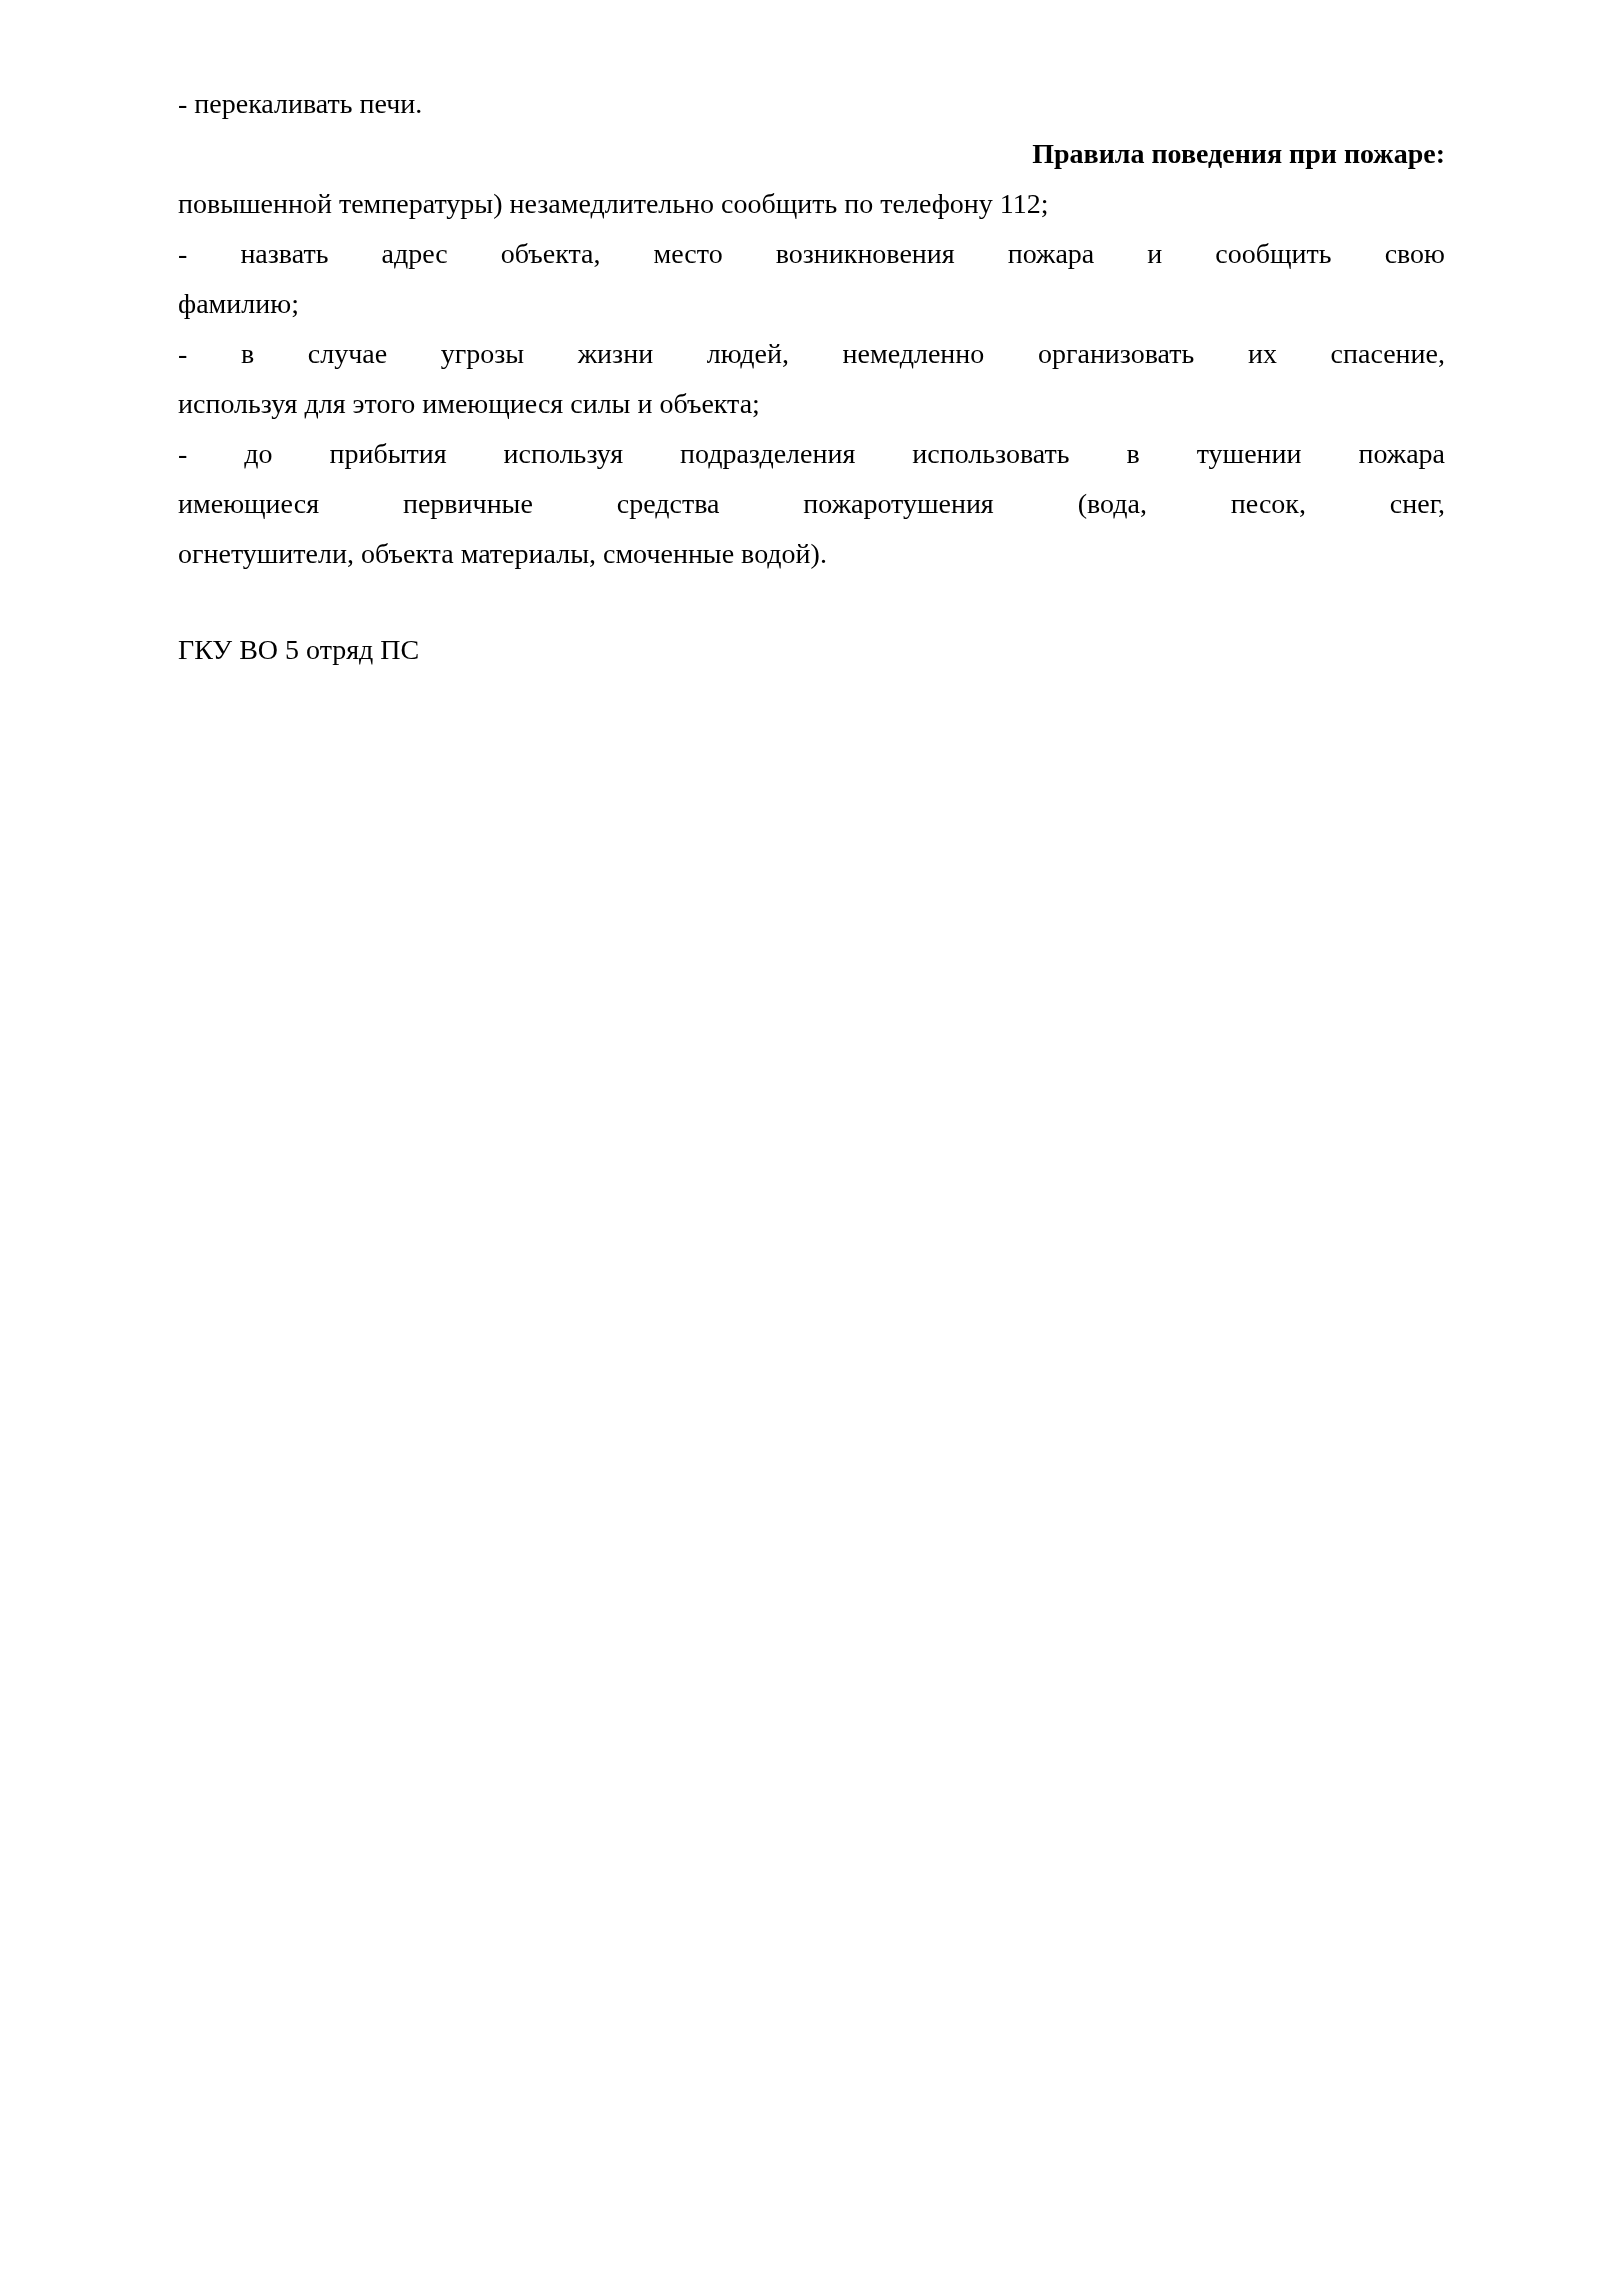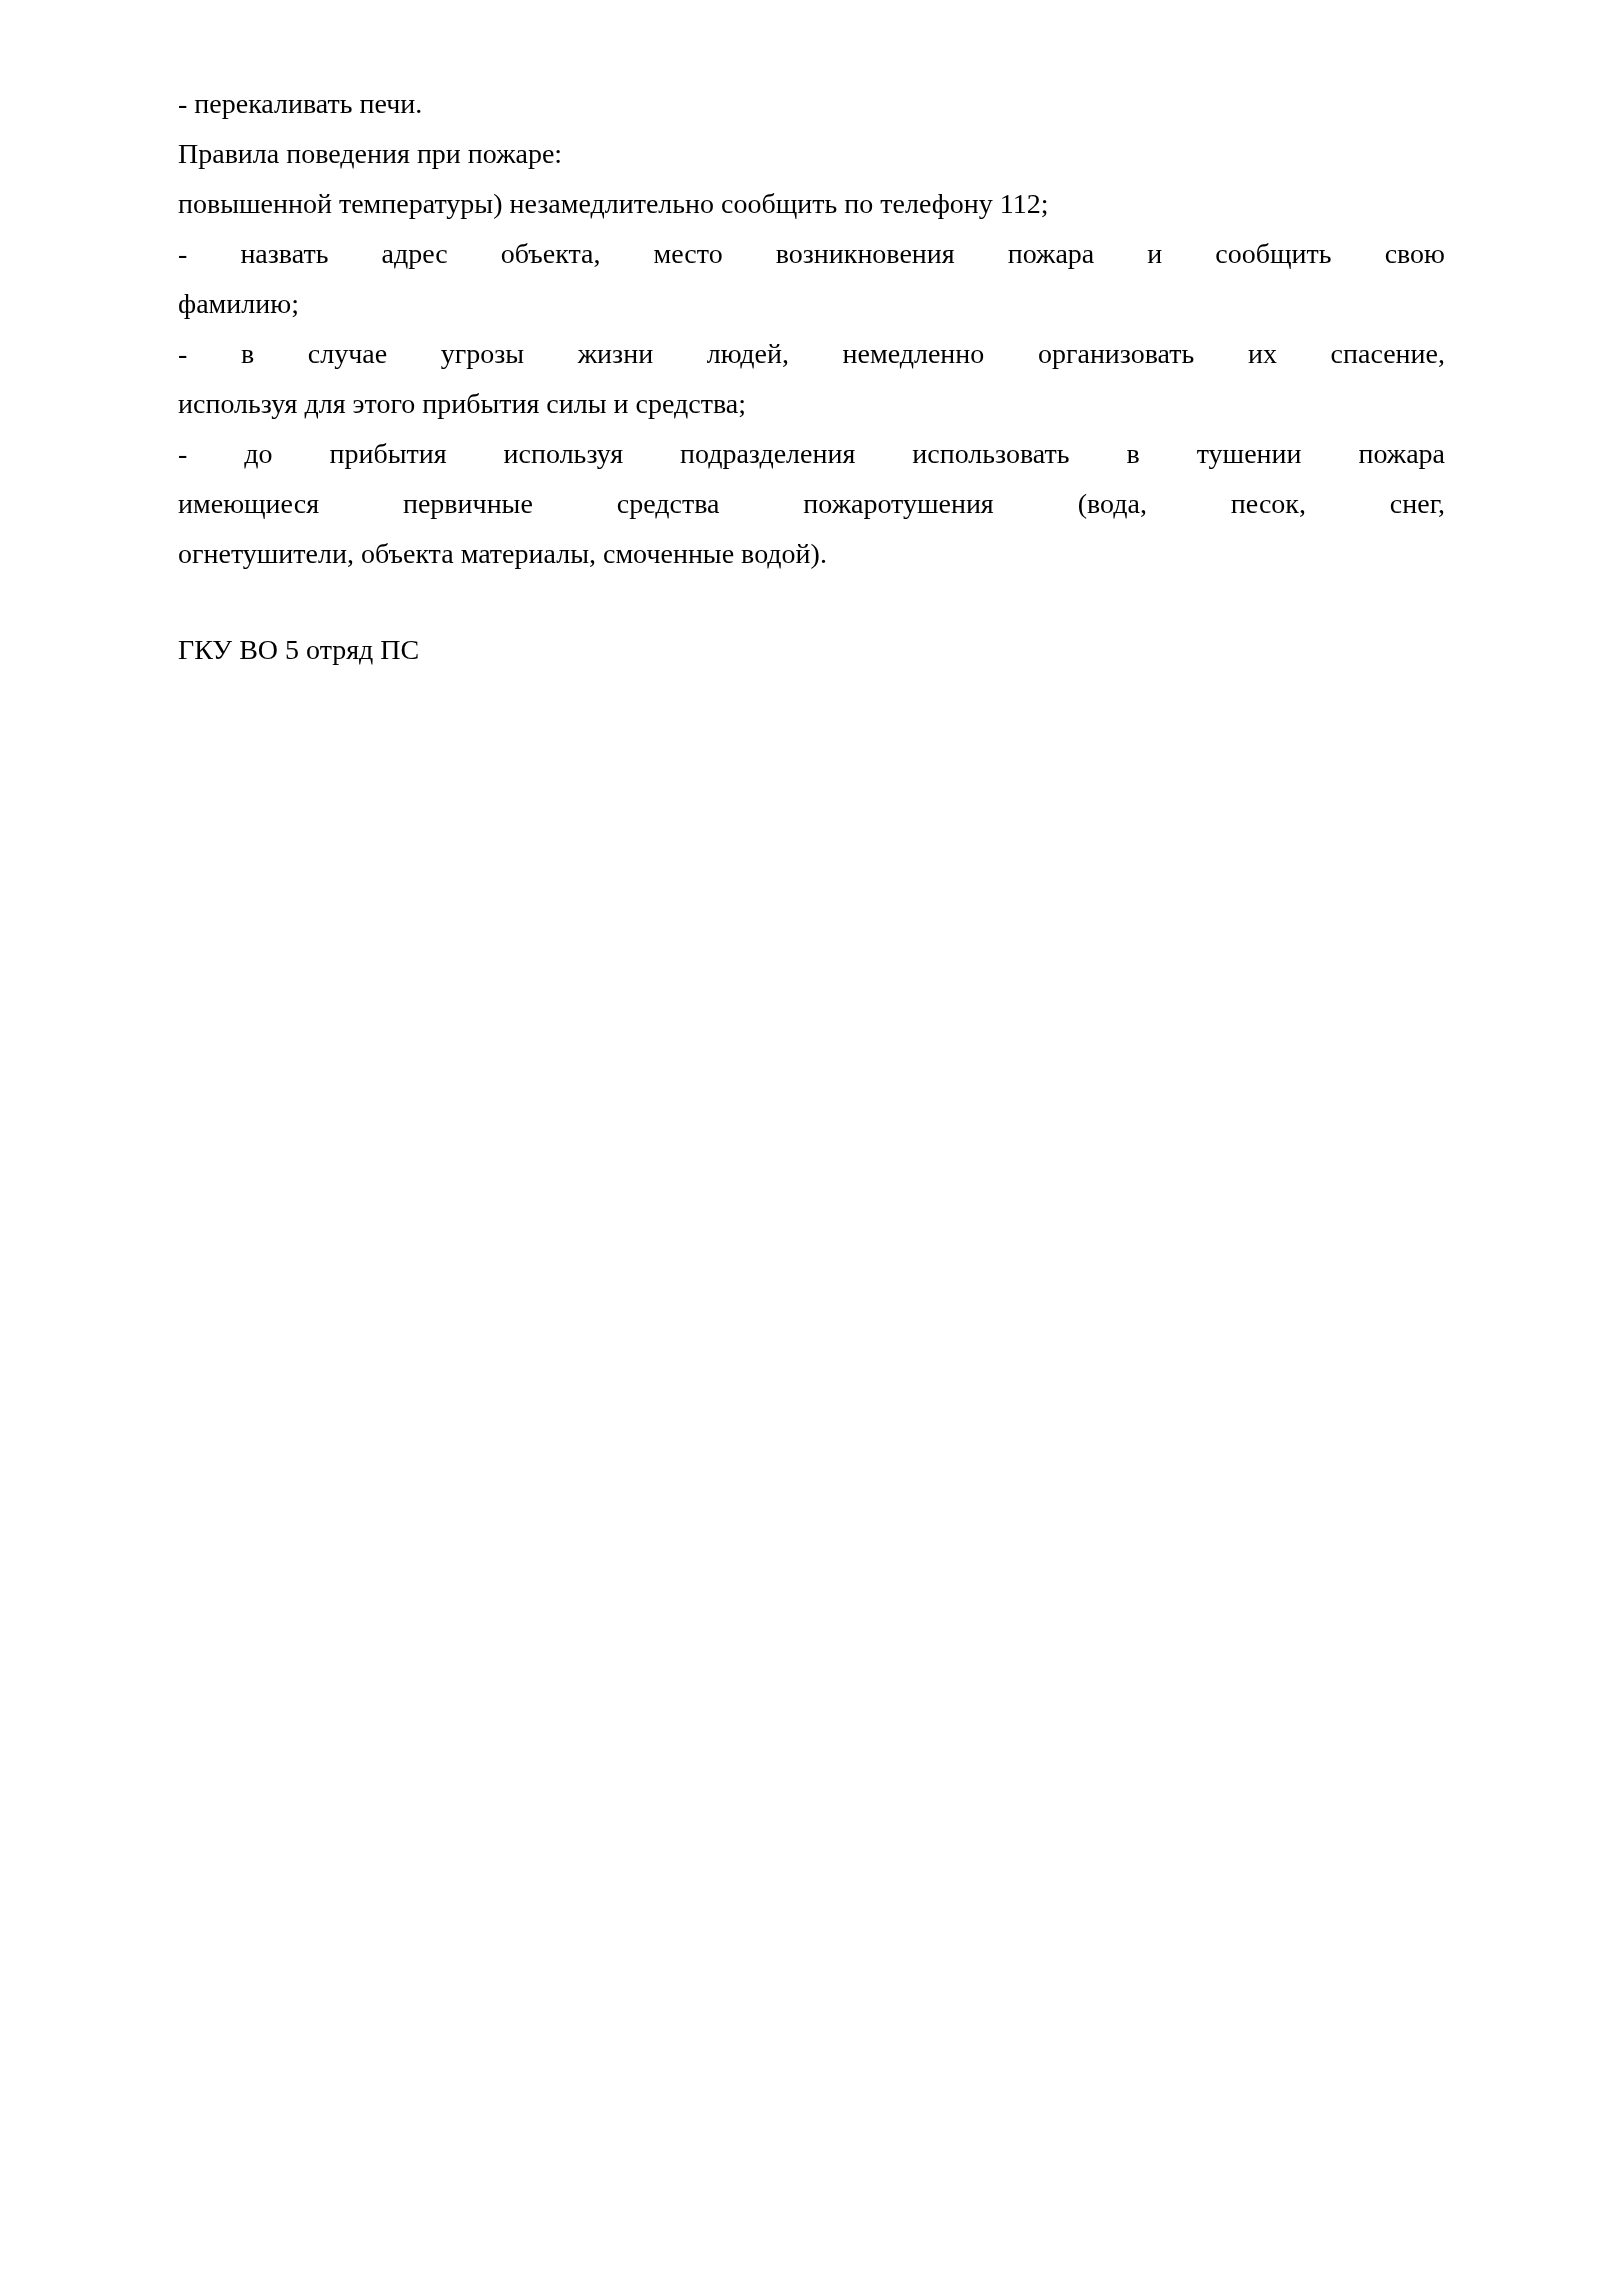--- a/index.html
+++ b/index.html
@@ -22,42 +22,42 @@
   }
   .line {
     text-align: left;
     white-space: normal;
   }
   .line.j {
     text-align: justify;
     text-align-last: justify;
   }
   .heading {
-    font-weight: normal;
-    text-align: left;
+    font-weight: bold;
+    text-align: right;
   }
   .signature {
     margin-top: 46px;
     text-align: left;
   }
 </style>
 </head>
 <body>
 
 <div class="page">
   <div class="line">- перекаливать печи.</div>
 
   <div class="line heading">Правила поведения при пожаре:</div>
 
   <div id="paragraphs">
       <div class="line">повышенной температуры) незамедлительно сообщить по телефону 112;</div>
       <div class="line j">- назвать адрес объекта, место возникновения пожара и сообщить свою</div>
       <div class="line">фамилию;</div>
       <div class="line j">- в случае угрозы жизни людей, немедленно организовать их спасение,</div>
-      <div class="line">используя для этого прибытия силы и средства;</div>
+      <div class="line">используя для этого имеющиеся силы и объекта;</div>
       <div class="line j">- до прибытия используя подразделения использовать в тушении пожара</div>
       <div class="line j">имеющиеся первичные средства пожаротушения (вода, песок, снег,</div>
       <div class="line">огнетушители, объекта материалы, смоченные водой).</div>
     </div>
 
   <div class="line signature">ГКУ ВО 5 отряд ПС</div>
 </div>
 
 
 </body></html>

